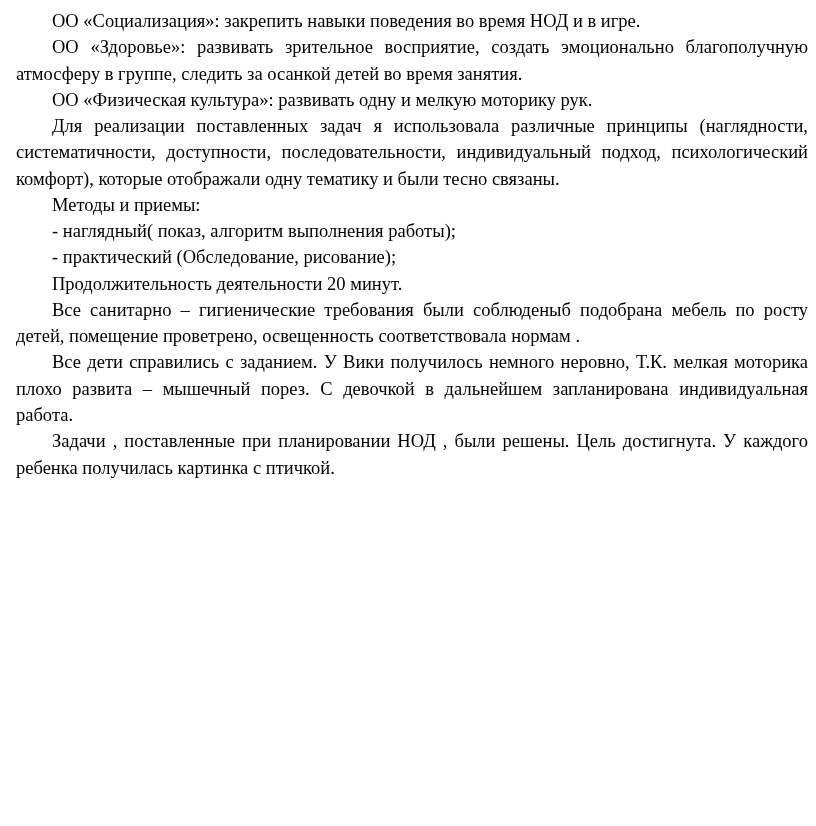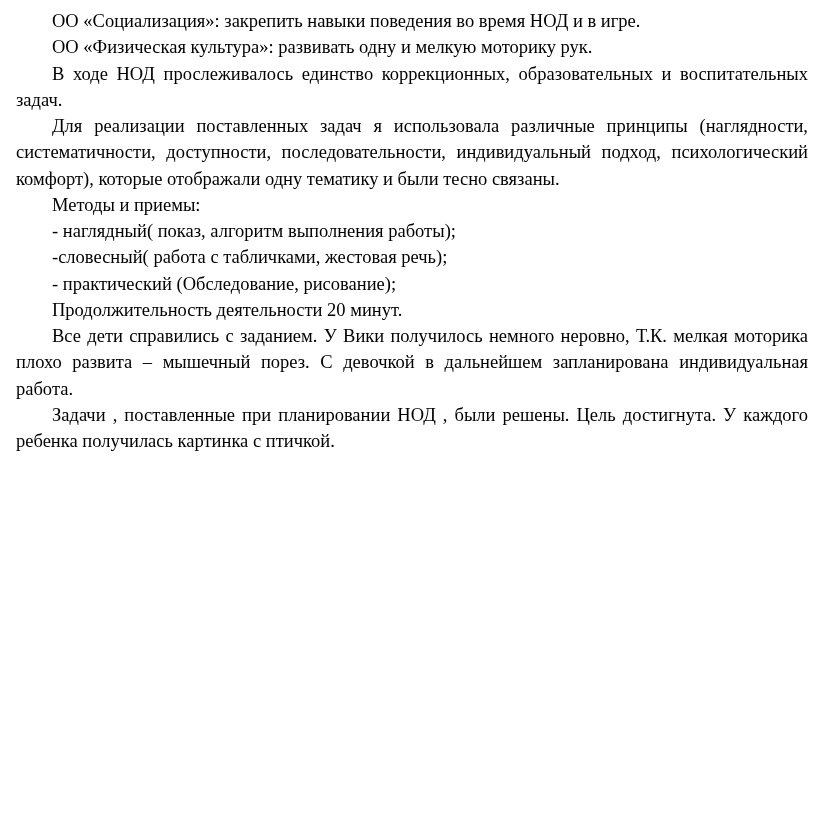--- a/index.html
+++ b/index.html
@@ -32,24 +32,24 @@
     text-indent: 36px;
   }
   
 </style>
 </head>
 <body>
 
 <div class="page">
   <div class="doc-body">
     <p class="para">ОО «Социализация»: закрепить навыки поведения во время НОД и в игре.</p>
+    <p class="para">ОО «Здоровье»: развивать зрительное восприятие, создать эмоционально благополучную атмосферу в группе, следить за осанкой детей во время занятия.</p>
     <p class="para">ОО «Физическая культура»: развивать одну и мелкую моторику рук.</p>
-    <p class="para">В ходе НОД прослеживалось единство коррекционных, образовательных и воспитательных задач.</p>
     <p class="para">Для реализации поставленных задач я использовала различные принципы (наглядности, систематичности, доступности, последовательности, индивидуальный подход, психологический комфорт), которые отображали одну тематику и были тесно связаны.</p>
     <p class="para">Методы и приемы:</p>
     <p class="para">- наглядный( показ, алгоритм выполнения работы);</p>
-    <p class="para">-словесный( работа с табличками, жестовая речь);</p>
     <p class="para">- практический (Обследование, рисование);</p>
     <p class="para">Продолжительность деятельности 20 минут.</p>
+    <p class="para">Все санитарно – гигиенические требования были соблюденыб подобрана мебель по росту детей, помещение проветрено, освещенность соответствовала нормам .</p>
     <p class="para">Все дети справились с заданием. У Вики получилось немного неровно, Т.К. мелкая моторика плохо развита – мышечный порез. С девочкой в дальнейшем запланирована индивидуальная работа.</p>
     <p class="para">Задачи , поставленные при планировании НОД , были решены. Цель достигнута. У каждого ребенка получилась картинка с птичкой.</p>
   </div>
 </div>
 
 </body></html>

